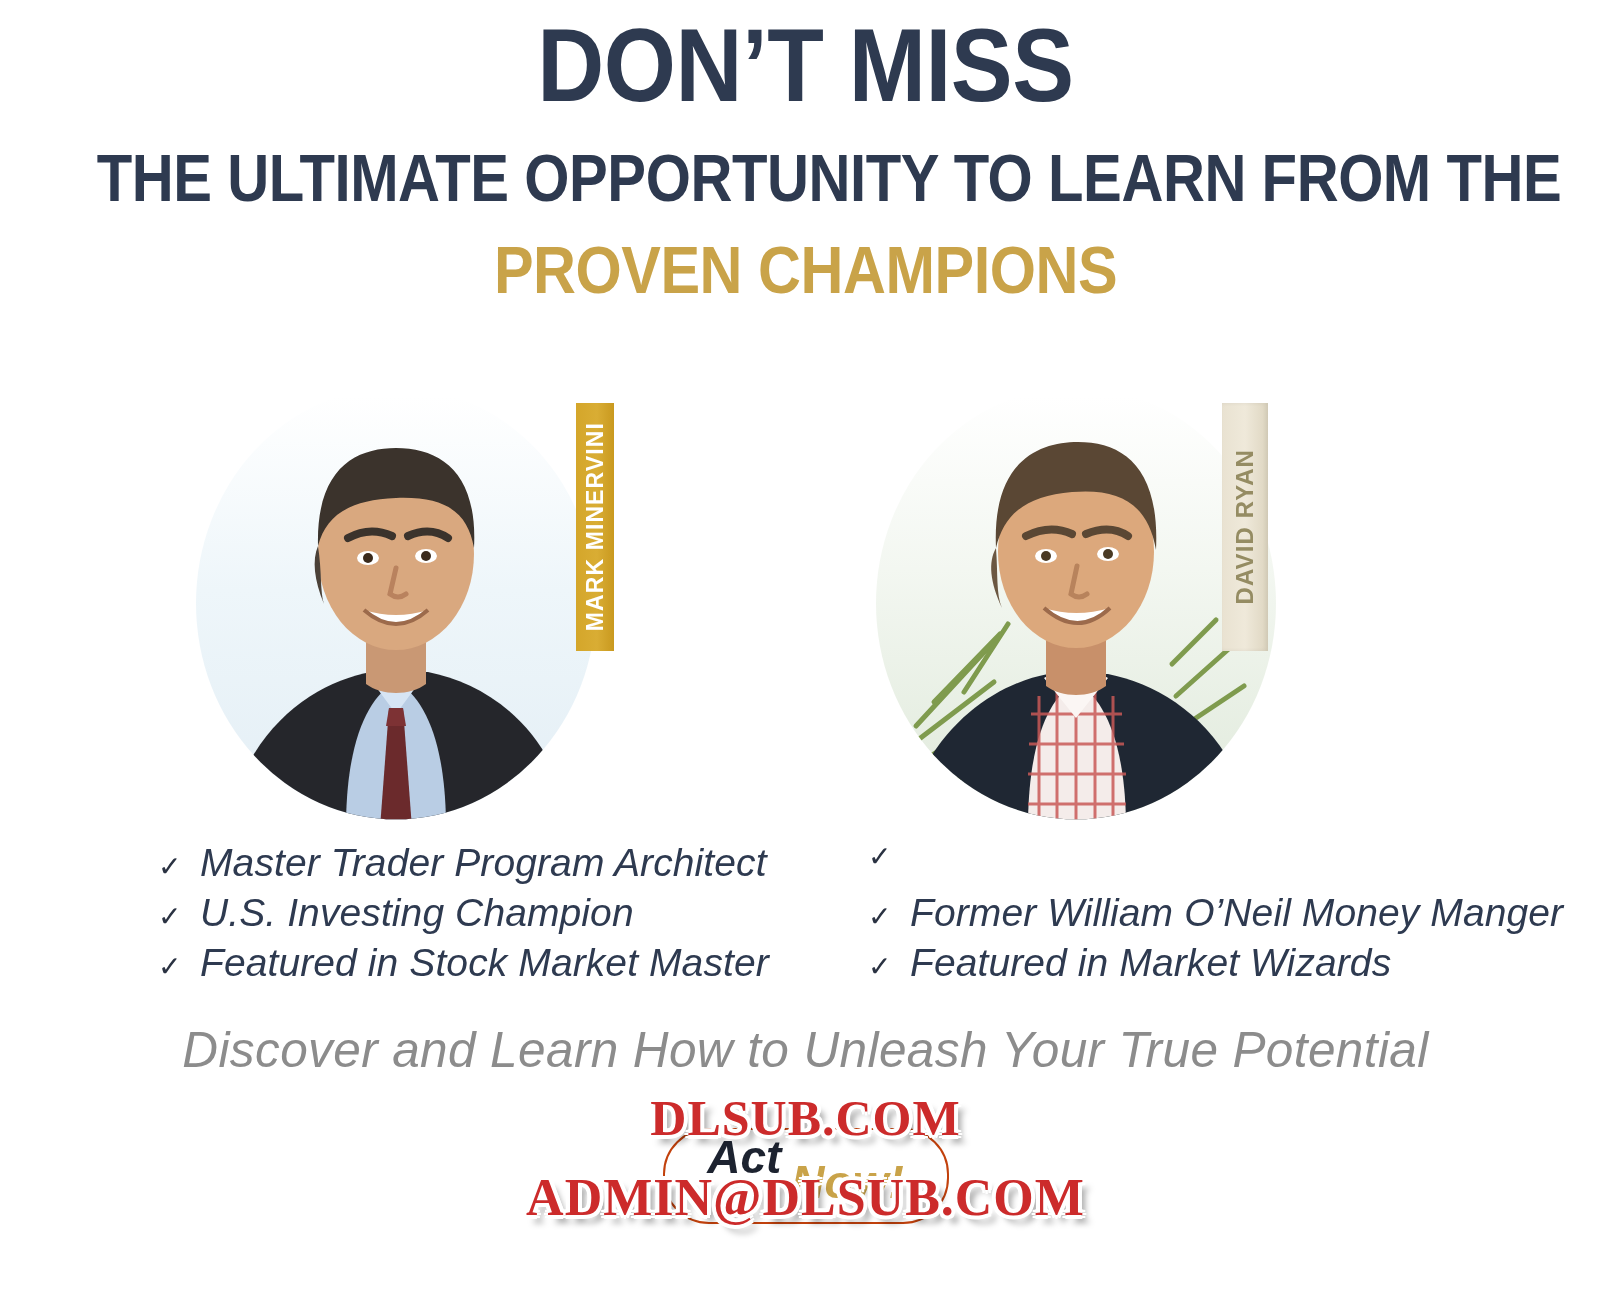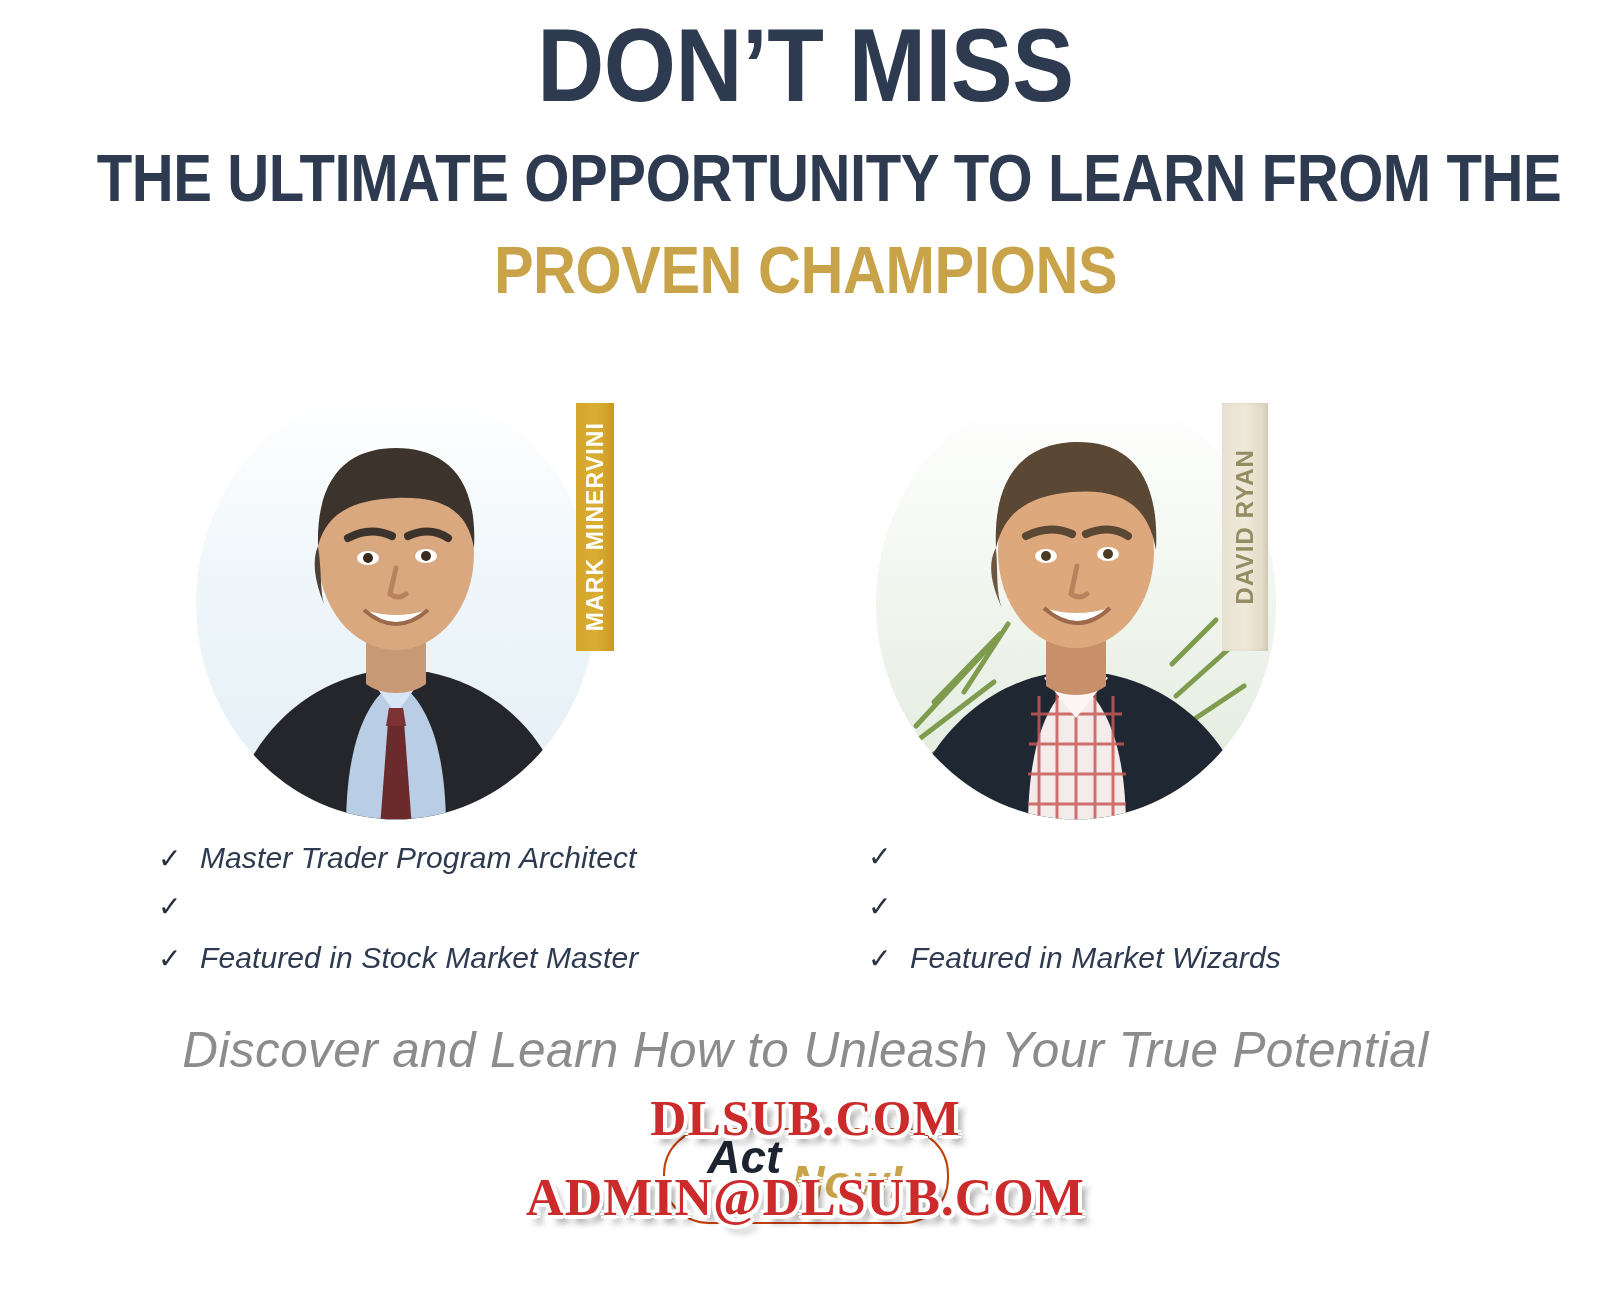--- a/index.html
+++ b/index.html
@@ -140,21 +140,21 @@
     width: 42px;
     flex: 0 0 42px;
     color: #2a3242;
     font-size: 28px;
     line-height: 1;
     font-weight: 400;
   }
   .bullet-text {
     color: #2e3a50;
     font-style: italic;
-    font-size: 30px;
+    font-size: 39px;
     line-height: 1;
     white-space: nowrap;
     letter-spacing: 0.1px;
   }
 
   
   .tagline {
     position: absolute;
     left: 0;
     top: 1021px;
@@ -339,33 +339,35 @@
   </div>
 </div>
 
 <div class="bullets bullets-left">
   <div class="bullet">
     <span class="check">✓</span>
     <span class="bullet-text">Master Trader Program Architect</span>
   </div>
   <div class="bullet">
     <span class="check">✓</span>
+    <span class="bullet-text">U.S. Investing Champion</span>
   </div>
   <div class="bullet">
     <span class="check">✓</span>
     <span class="bullet-text">Featured in Stock Market Master</span>
   </div>
 </div>
 
 <div class="bullets bullets-right">
   <div class="bullet">
     <span class="check">✓</span>
   </div>
   <div class="bullet">
     <span class="check">✓</span>
+    <span class="bullet-text">Former William O’Neil Money Manger</span>
   </div>
   <div class="bullet">
     <span class="check">✓</span>
     <span class="bullet-text">Featured in Market Wizards</span>
   </div>
 </div>
 
 <div class="tagline">Discover and Learn How to Unleash Your True Potential</div>
 
 <div class="cta">

